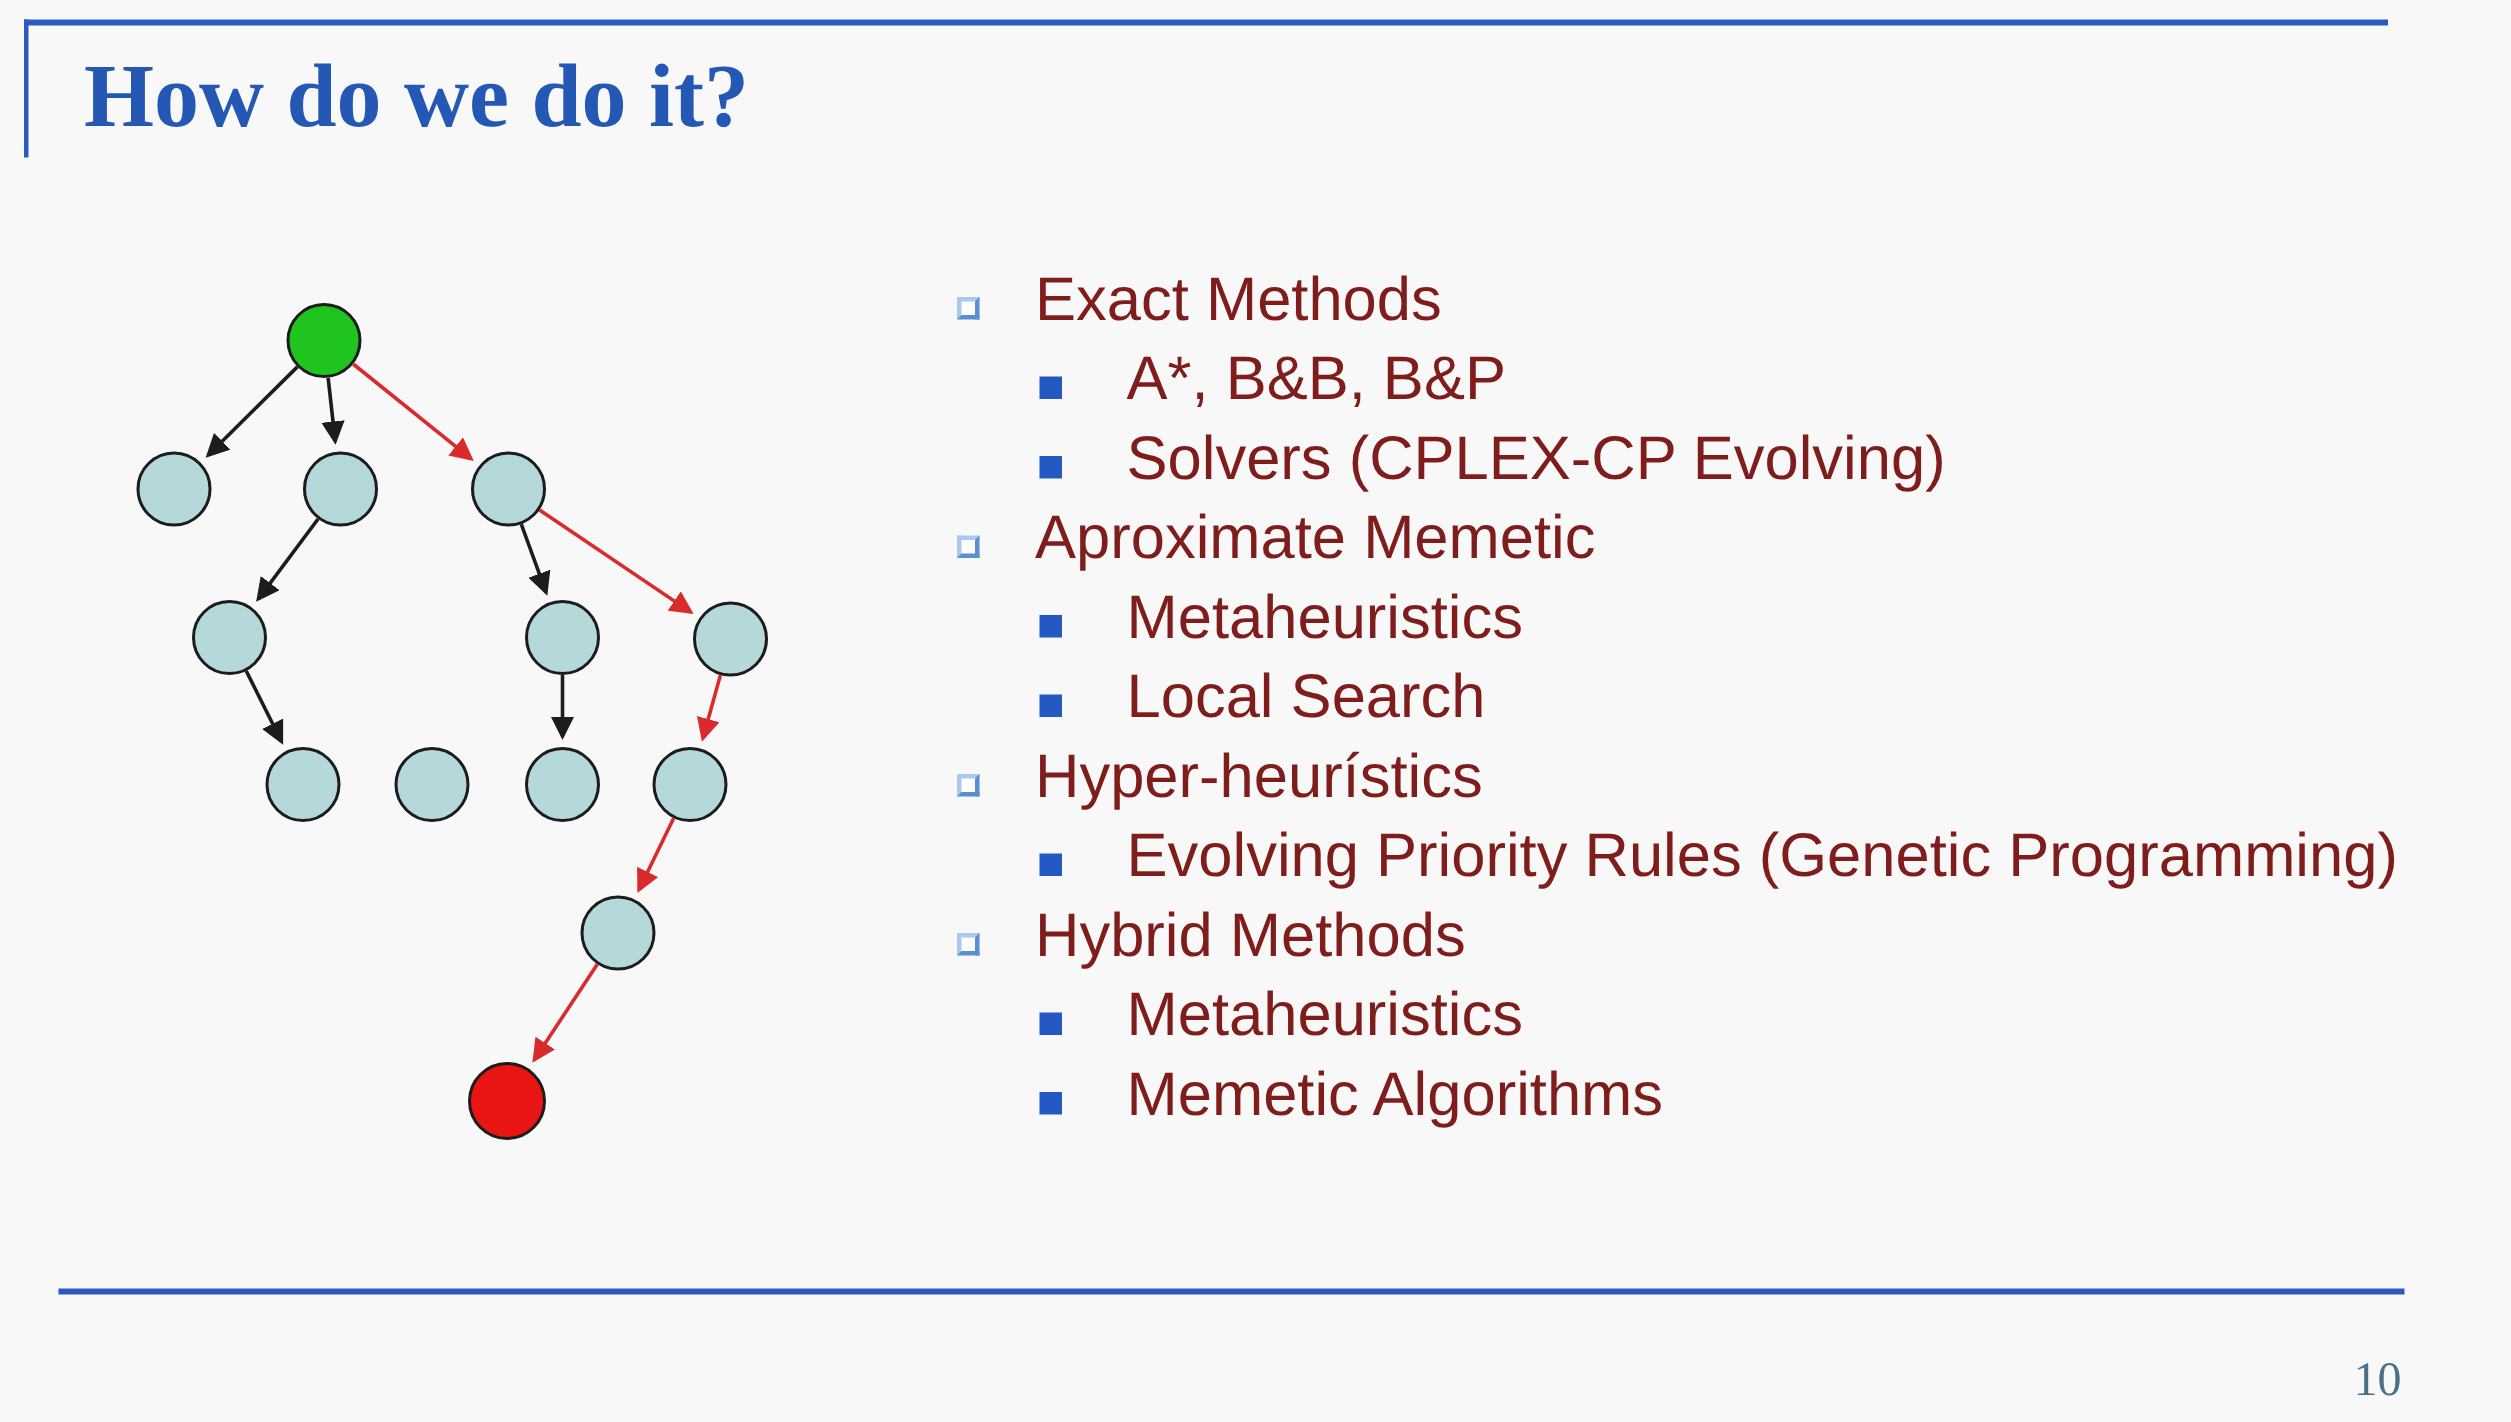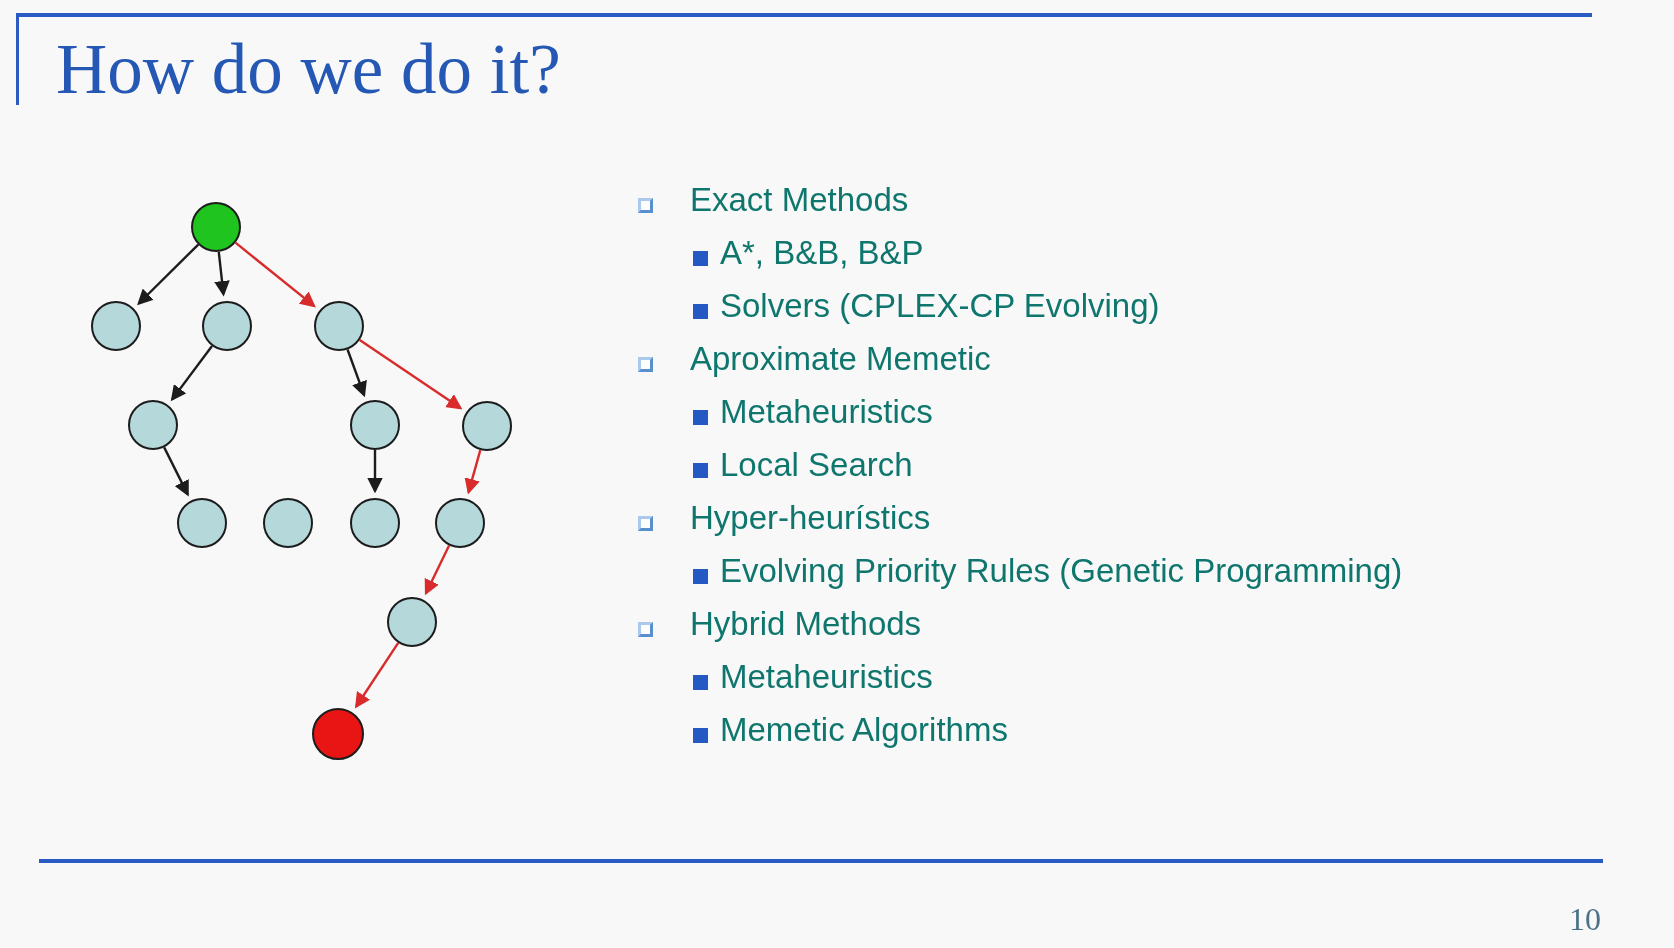--- a/index.html
+++ b/index.html
@@ -12,42 +12,42 @@
   .slide{position:relative;width:1674px;height:948px;background:#f8f8f8;}
 
   
   .top-rule{position:absolute;left:16px;top:13px;width:1576px;height:4px;background:#2a5bc4;}
   .left-rule{position:absolute;left:16px;top:13px;width:3px;height:92px;background:#2a5bc4;}
 
   
   .title{
     position:absolute;left:56px;top:34px;margin:0;
     font-family:"Liberation Serif","DejaVu Serif",serif;
-    font-weight:normal;font-size:71px;line-height:1.0;
+    font-weight:bold;font-size:60px;line-height:1.0;
     color:#2558b4;letter-spacing:0px;white-space:nowrap;
   }
 
   
   .tree-svg{position:absolute;left:70px;top:180px;}
 
   
   .methods-list{position:absolute;left:638px;top:173px;width:1000px;}
   .row{display:flex;align-items:flex-start;height:53px;}
   .row.l2{padding-left:55px;}
   .bullet{flex:0 0 auto;}
   .b1{
     width:9px;height:9px;margin-top:25px;
     border:3px solid;border-color:#aac9ec #588fce #588fce #aac9ec;
     background:#fdfdfd;
   }
   .b2{width:15px;height:15px;margin-top:25px;background:#2459c4;}
   .row.l1 .label{margin-left:37px;}
-  .row.l2 .label{margin-left:12px;}
+  .row.l2 .label{margin-left:43px;}
   .label{
-    font-size:33px;line-height:53px;color:#0f766e;white-space:nowrap;text-align:right;
+    font-size:41px;line-height:53px;color:#7f1d1d;white-space:nowrap;text-align:right;
   }
 
   
   .bottom-rule{position:absolute;left:39px;top:859px;width:1564px;height:4px;background:#2a5bc4;}
   .page-number{
     position:absolute;left:1569px;top:901px;
     font-family:"Liberation Serif","DejaVu Serif",serif;
     font-size:32px;color:#4a7188;
   }
 </style>

